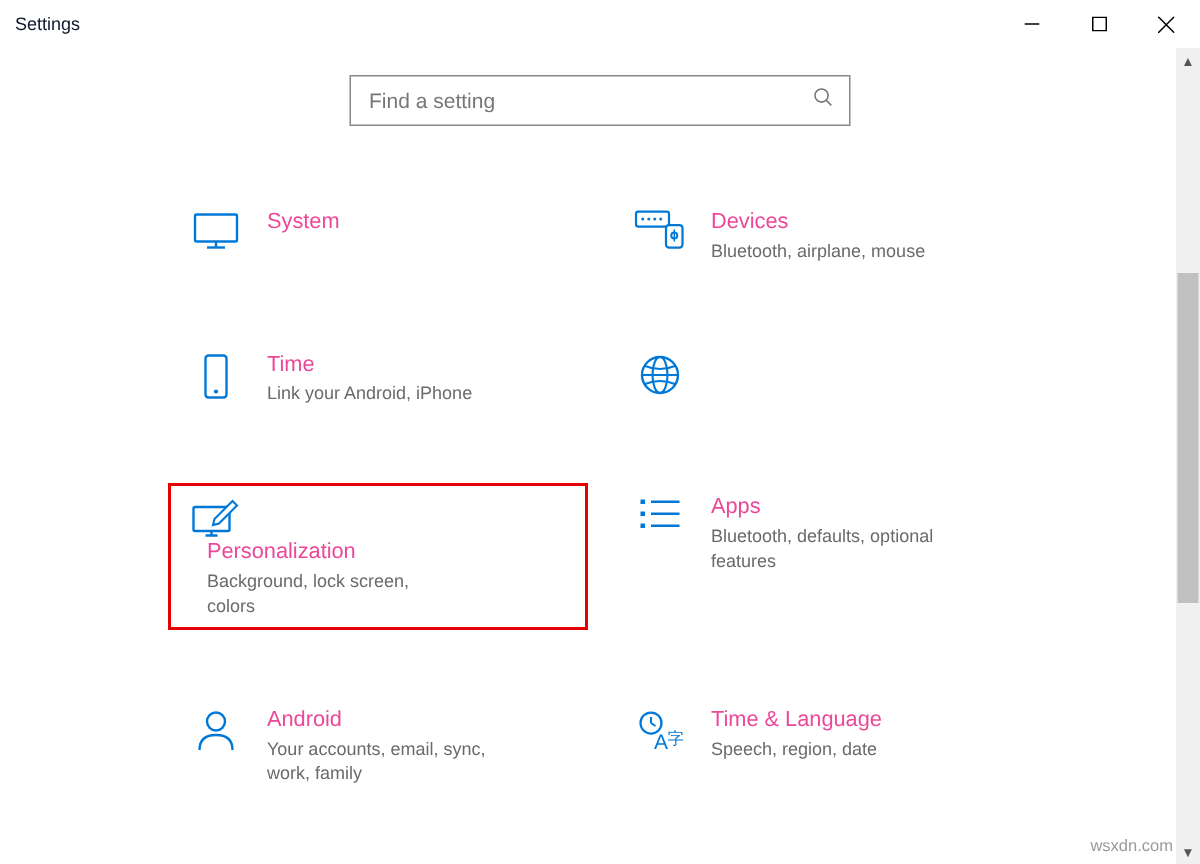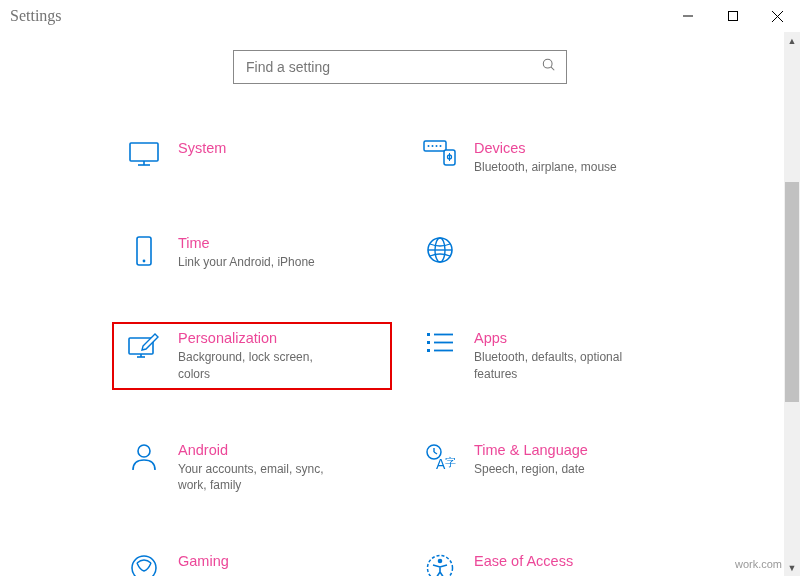--- a/index.html
+++ b/index.html
@@ -1,32 +1,32 @@
 <!DOCTYPE html>
 <html><head>
   <meta charset="utf-8">
   <style>
     * { box-sizing: border-box; margin: 0; padding: 0; font-family: "Segoe UI", Arial, sans-serif; }
     body { width: 800px; height: 576px; background: #fff; overflow: hidden; position: relative; }
     .titlebar { height: 32px; display: flex; align-items: center; padding-left: 10px; background: #fff; }
-    .titlebar-title { font-size: 16px; color: #737373; font-family: Liberation Serif, serif; }
+    .titlebar-title { font-size: 12px; color: #0f172a; }
     .titlebar-controls { margin-left: auto; display: flex; }
     .titlebar-btn { width: 45px; height: 32px; display: flex; align-items: center; justify-content: center; cursor: pointer; }
     .container { padding-top: 18px; display: flex; flex-direction: column; align-items: center; }
     .search-wrap { width: 334px; height: 34px; border: 1px solid #888; display: flex; align-items: center; padding: 0 10px 0 12px; gap: 36px; }
     .search-input { flex: 1; border: none; outline: none; font-size: 14px; color: #333; background: transparent; }
     .search-input::placeholder { color: #777; }
     .search-icon { color: #666; }
     .grid { width: 560px; margin-top: 56px; display: grid; grid-template-columns: 1fr 1fr; row-gap: 60px; column-gap: 32px; }
     .tile { display: flex; align-items: flex-start; cursor: pointer; padding: 0 4px; }
     .tile-icon { width: 40px; flex-shrink: 0; display: flex; align-items: center; justify-content: center; color: #0078d7; }
     .tile-text { padding-left: 14px; padding-top: 0px; }
     .tile-title { font-size: 14.5px; color: #ec4899; margin-bottom: 3px; font-weight: 400; }
     .tile-desc { font-size: 12px; color: #6a6a6a; line-height: 1.35; max-width: 165px; }
-    .hl { outline: 2.5px solid #e60000; outline-offset: 6px; }
+    .hl { outline: 2.5px solid #e60000; outline-offset: 6px; flex-direction: column; }
     .scrollbar { position: absolute; right: 0; top: 32px; width: 16px; bottom: 0; background: #f0f0f0; }
     .scroll-thumb { position: absolute; left: 1px; right: 1px; top: 150px; height: 220px; background: #c1c1c1; }
     .scroll-arrow { position: absolute; left: 0; right: 0; height: 17px; display: flex; align-items: center; justify-content: center; color: #555; font-size: 9px; }
     .watermark { position: absolute; right: 18px; bottom: 6px; font-size: 11px; color: #999; }
   </style>
 </head>
 <body>
 
 <div class="titlebar">
   <span class="titlebar-title">Settings</span>
@@ -210,13 +210,13 @@
 
   </div>
 </div>
 
 <div class="scrollbar">
   <div class="scroll-arrow" style="top:0">▲</div>
   <div class="scroll-thumb"></div>
   <div class="scroll-arrow" style="bottom:0">▼</div>
 </div>
 
-<div class="watermark">work.com</div>
+<div class="watermark">wsxdn.com</div>
 
 </body></html>

